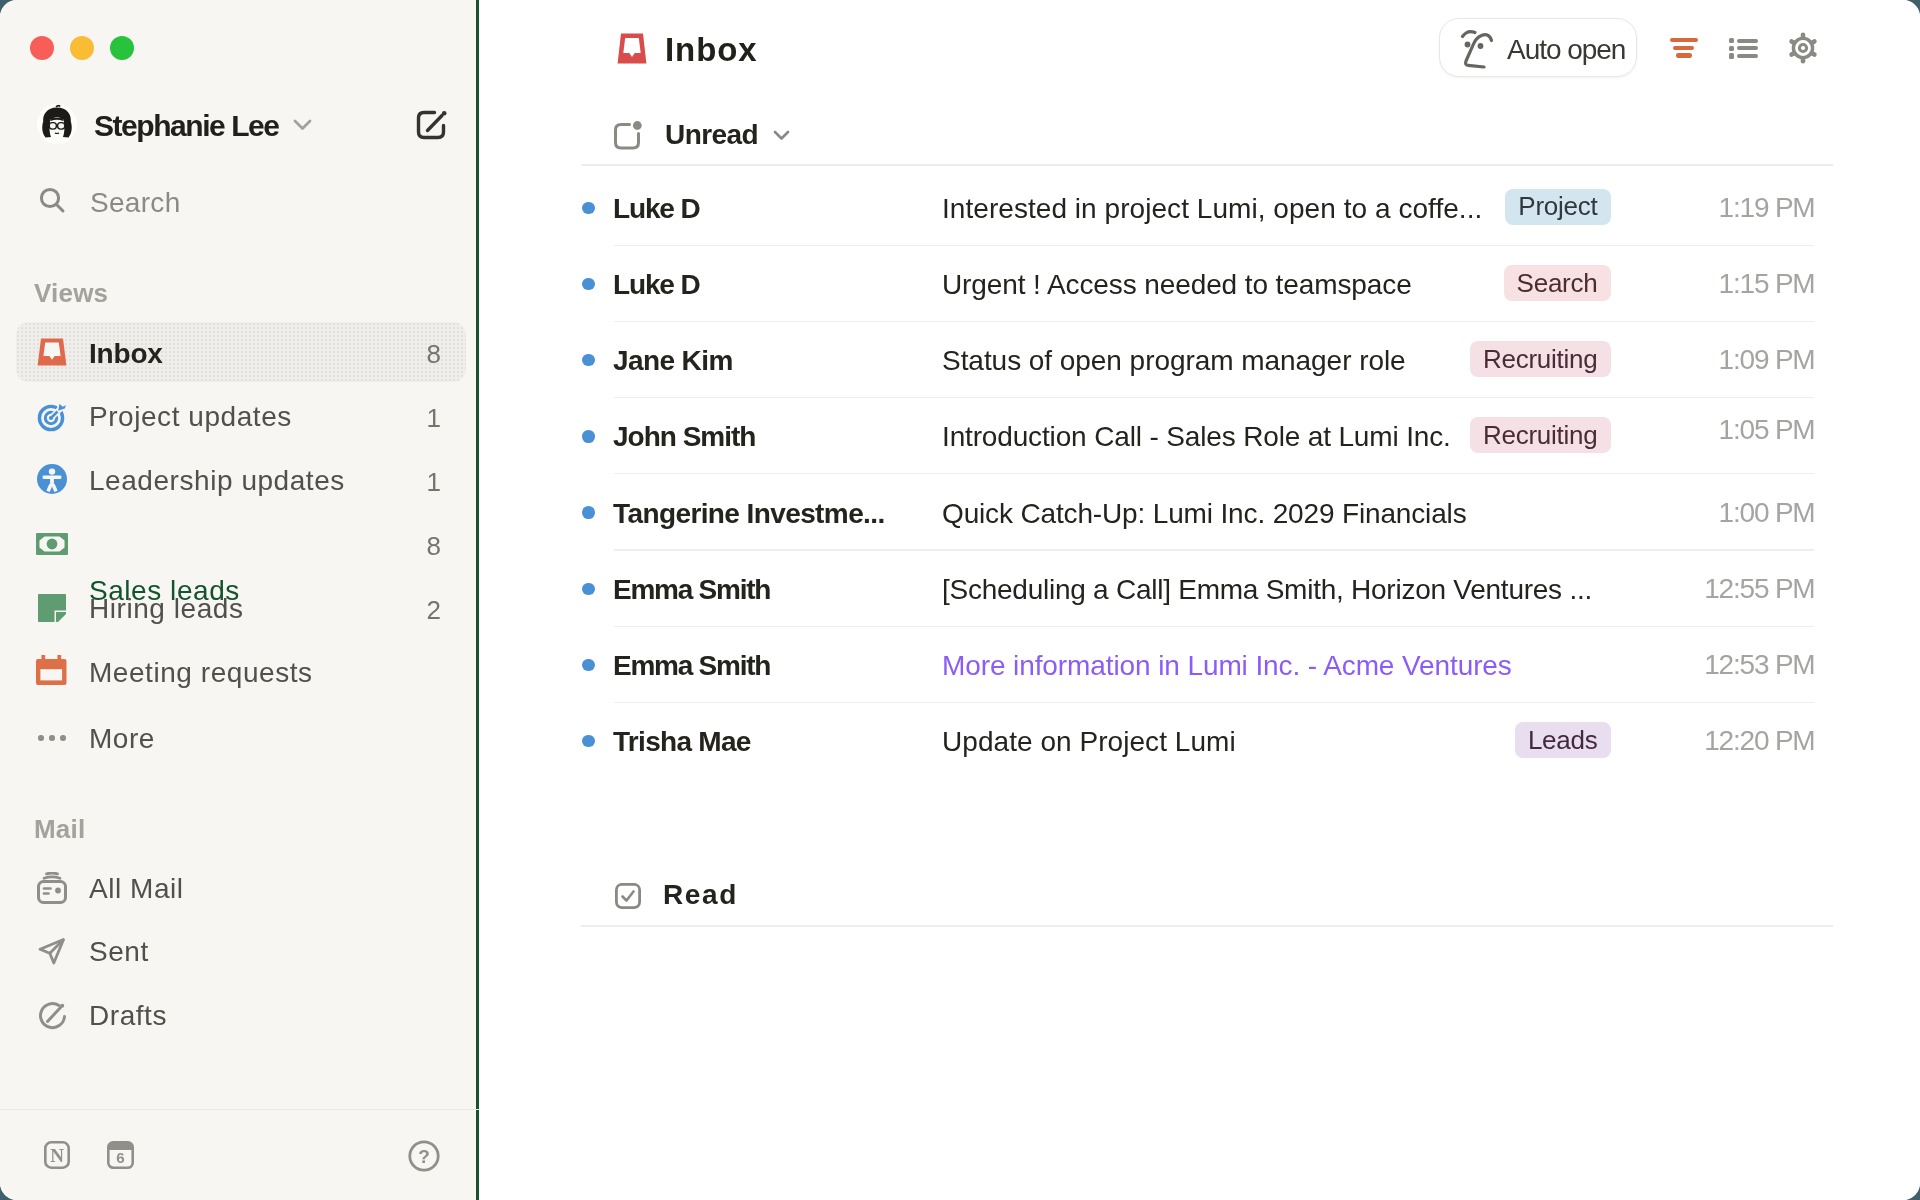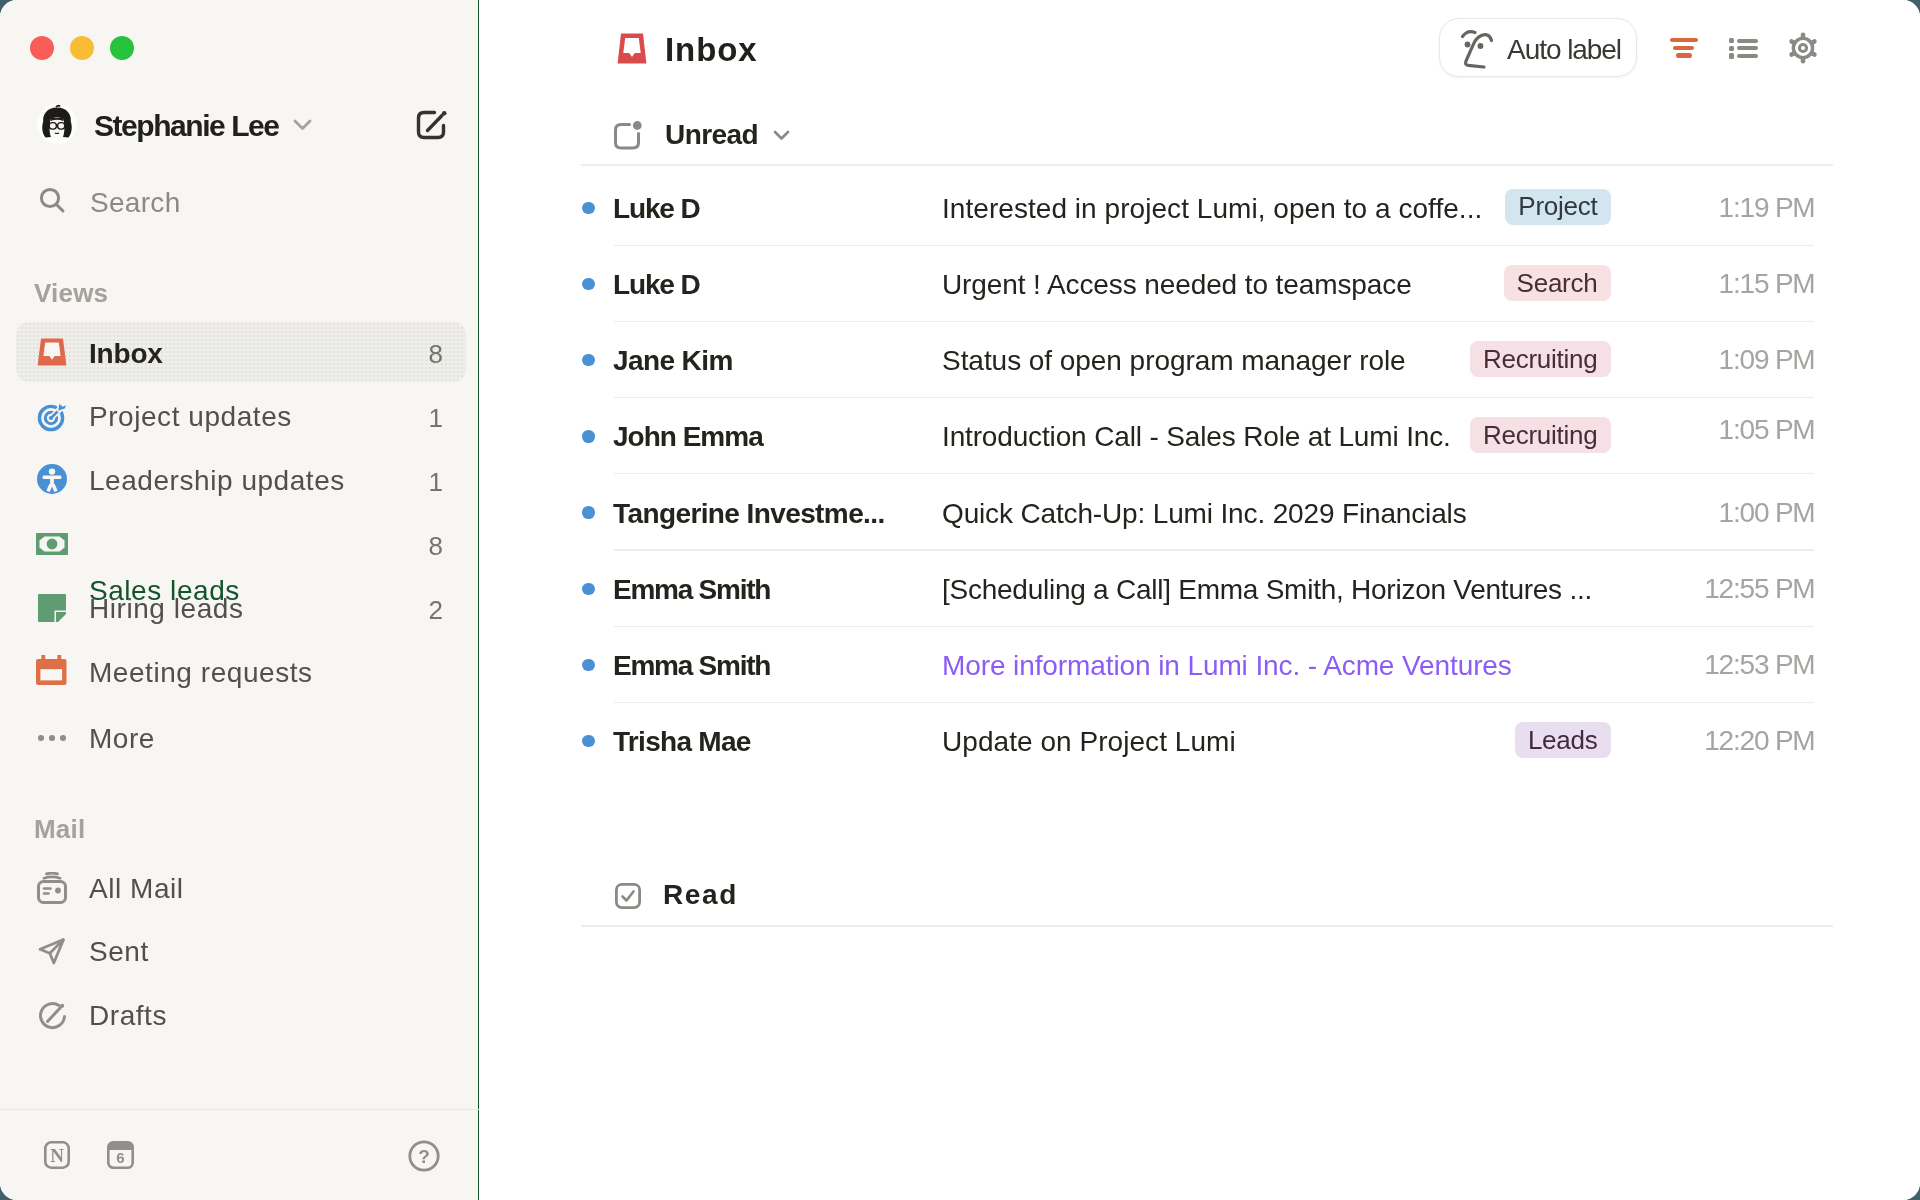--- a/index.html
+++ b/index.html
@@ -1,21 +1,21 @@
 <!DOCTYPE html>
 <html><head>
 <meta charset="utf-8">
 <style>
   * { margin:0; padding:0; box-sizing:border-box; }
   html,body { width:1920px; height:1200px; overflow:hidden; }
   body { background:#40606c; font-family:"Liberation Sans", sans-serif; -webkit-font-smoothing:antialiased; }
   #win { position:absolute; left:0; top:0; width:1920px; height:1200px;
          border-radius:17px; overflow:hidden; background:#ffffff; }
   #sidebar { position:absolute; left:0; top:0; width:479px; height:1200px;
-             background:#f7f6f3; border-right:1px solid #14532d; }
+             background:#f7f6f3; border-right:3px solid #14532d; }
   #main { position:absolute; left:480px; top:0; width:1440px; height:1200px; background:#ffffff; }
   .abs { position:absolute; }
   .dot { border-radius:50%; position:absolute; }
   .txt { position:absolute; white-space:nowrap; }
   .hc { display:flex; align-items:center; }
 </style>
 </head>
 <body>
 <div id="win">
   <div id="sidebar">
@@ -164,21 +164,21 @@
     </svg>
     <div class="txt" style="left:185px;top:31px;font-size:33px;font-weight:700;color:#21201b;letter-spacing:0.9px;">Inbox</div>
 
     <div class="abs" style="left:959px;top:18px;width:198px;height:59px;border-radius:20px;background:#fff;border:1.5px solid #e8e7e3;box-shadow:0 1px 3px rgba(0,0,0,0.05);"></div>
     <svg class="abs" style="left:978px;top:28px;" width="44" height="44" viewBox="0 0 44 44">
       <path d="M4.5 8.5 Q9.5 1.5 17 4.5" fill="none" stroke="#67655f" stroke-width="3.2" stroke-linecap="round"></path>
       <path d="M33.5 12.5 Q31 4.5 23.5 7.5 Q18 10 15.5 16 L8 33 Q6.5 37 10.2 37.4 L26 39" fill="none" stroke="#67655f" stroke-width="3.2" stroke-linecap="round" stroke-linejoin="round"></path>
       <circle cx="9.5" cy="16.5" r="2.9" fill="#67655f"></circle>
       <circle cx="22.5" cy="18" r="2.9" fill="#67655f"></circle>
     </svg>
-    <div class="txt" style="left:1027px;top:34px;font-size:28px;font-weight:500;color:#3a3833;letter-spacing:-1.05px;">Auto label</div>
+    <div class="txt" style="left:1027px;top:34px;font-size:28px;font-weight:500;color:#3a3833;letter-spacing:-1.05px;">Auto open</div>
 
     <div class="abs" style="left:1190px;top:38px;width:28px;height:4.4px;border-radius:2.2px;background:#d9693c;"></div>
     <div class="abs" style="left:1193px;top:45.6px;width:21px;height:4.4px;border-radius:2.2px;background:#d9693c;"></div>
     <div class="abs" style="left:1196px;top:53.2px;width:16px;height:4.4px;border-radius:2.2px;background:#d9693c;"></div>
 
     <div class="abs" style="left:1249px;top:38px;width:5.4px;height:5.4px;border-radius:1.5px;background:#8a8984;"></div>
     <div class="abs" style="left:1249px;top:45.6px;width:5.4px;height:5.4px;border-radius:1.5px;background:#8a8984;"></div>
     <div class="abs" style="left:1249px;top:53.2px;width:5.4px;height:5.4px;border-radius:1.5px;background:#8a8984;"></div>
     <div class="abs" style="left:1257px;top:38.6px;width:21px;height:4.2px;border-radius:2.1px;background:#8a8984;"></div>
     <div class="abs" style="left:1257px;top:46.2px;width:21px;height:4.2px;border-radius:2.1px;background:#8a8984;"></div>
@@ -221,21 +221,21 @@
     <div class="txt hc" style="right:309.5px;top:265.0px;height:36px;padding:0 13px;border-radius:8px;background:#f8e1e2;font-size:26px;font-weight:500;color:#4b2c32;letter-spacing:-0.25px;">Search</div>
     <div class="txt" style="right:105.5px;top:268.0px;font-size:28px;color:#a5a4a0;letter-spacing:-1.2px;">1:15 PM</div>
     <div class="abs" style="left:134px;top:320.7px;width:1200px;height:1.4px;background:#ededeb;"></div>
     <div class="dot" style="left:102px;top:353.9px;width:12.6px;height:12.6px;background:#4a90d4;"></div>
     <div class="txt" style="left:133px;top:345.2px;font-size:28px;font-weight:700;color:#24231e;letter-spacing:-0.6px;">Jane Kim</div>
     <div class="txt" style="left:462px;top:345.2px;font-size:28px;color:#24231e;letter-spacing:-0.05px;">Status of open program manager role</div>
     <div class="txt hc" style="right:309.5px;top:341.2px;height:36px;padding:0 13px;border-radius:8px;background:#f5e0e6;font-size:26px;font-weight:500;color:#4b2c36;letter-spacing:-0.25px;">Recruiting</div>
     <div class="txt" style="right:105.5px;top:344.2px;font-size:28px;color:#a5a4a0;letter-spacing:-1.2px;">1:09 PM</div>
     <div class="abs" style="left:134px;top:396.9px;width:1200px;height:1.4px;background:#ededeb;"></div>
     <div class="dot" style="left:102px;top:430.1px;width:12.6px;height:12.6px;background:#4a90d4;"></div>
-    <div class="txt" style="left:133px;top:421.4px;font-size:28px;font-weight:700;color:#24231e;letter-spacing:-1.0px;">John Emma</div>
+    <div class="txt" style="left:133px;top:421.4px;font-size:28px;font-weight:700;color:#24231e;letter-spacing:-1.0px;">John Smith</div>
     <div class="txt" style="left:462px;top:421.4px;font-size:28px;color:#24231e;letter-spacing:-0.15px;">Introduction Call - Sales Role at Lumi Inc.</div>
     <div class="txt hc" style="right:309.5px;top:417.4px;height:36px;padding:0 13px;border-radius:8px;background:#f5e0e6;font-size:26px;font-weight:500;color:#4b2c36;letter-spacing:-0.25px;">Recruiting</div>
     <div class="txt" style="right:105.5px;top:414px;font-size:28px;color:#a5a4a0;letter-spacing:-1.2px;">1:05 PM</div>
     <div class="abs" style="left:134px;top:473.1px;width:1200px;height:1.4px;background:#ededeb;"></div>
     <div class="dot" style="left:102px;top:506.3px;width:12.6px;height:12.6px;background:#4a90d4;"></div>
     <div class="txt" style="left:133px;top:497.6px;font-size:28px;font-weight:700;color:#24231e;letter-spacing:-0.6px;">Tangerine Investme...</div>
     <div class="txt" style="left:462px;top:497.6px;font-size:28px;color:#24231e;letter-spacing:-0.15px;">Quick Catch-Up: Lumi Inc. 2029 Financials</div>
     <div class="txt" style="right:105.5px;top:496.6px;font-size:28px;color:#a5a4a0;letter-spacing:-1.2px;">1:00 PM</div>
     <div class="abs" style="left:134px;top:549.3px;width:1200px;height:1.4px;background:#ededeb;"></div>
     <div class="dot" style="left:102px;top:582.5px;width:12.6px;height:12.6px;background:#4a90d4;"></div>

